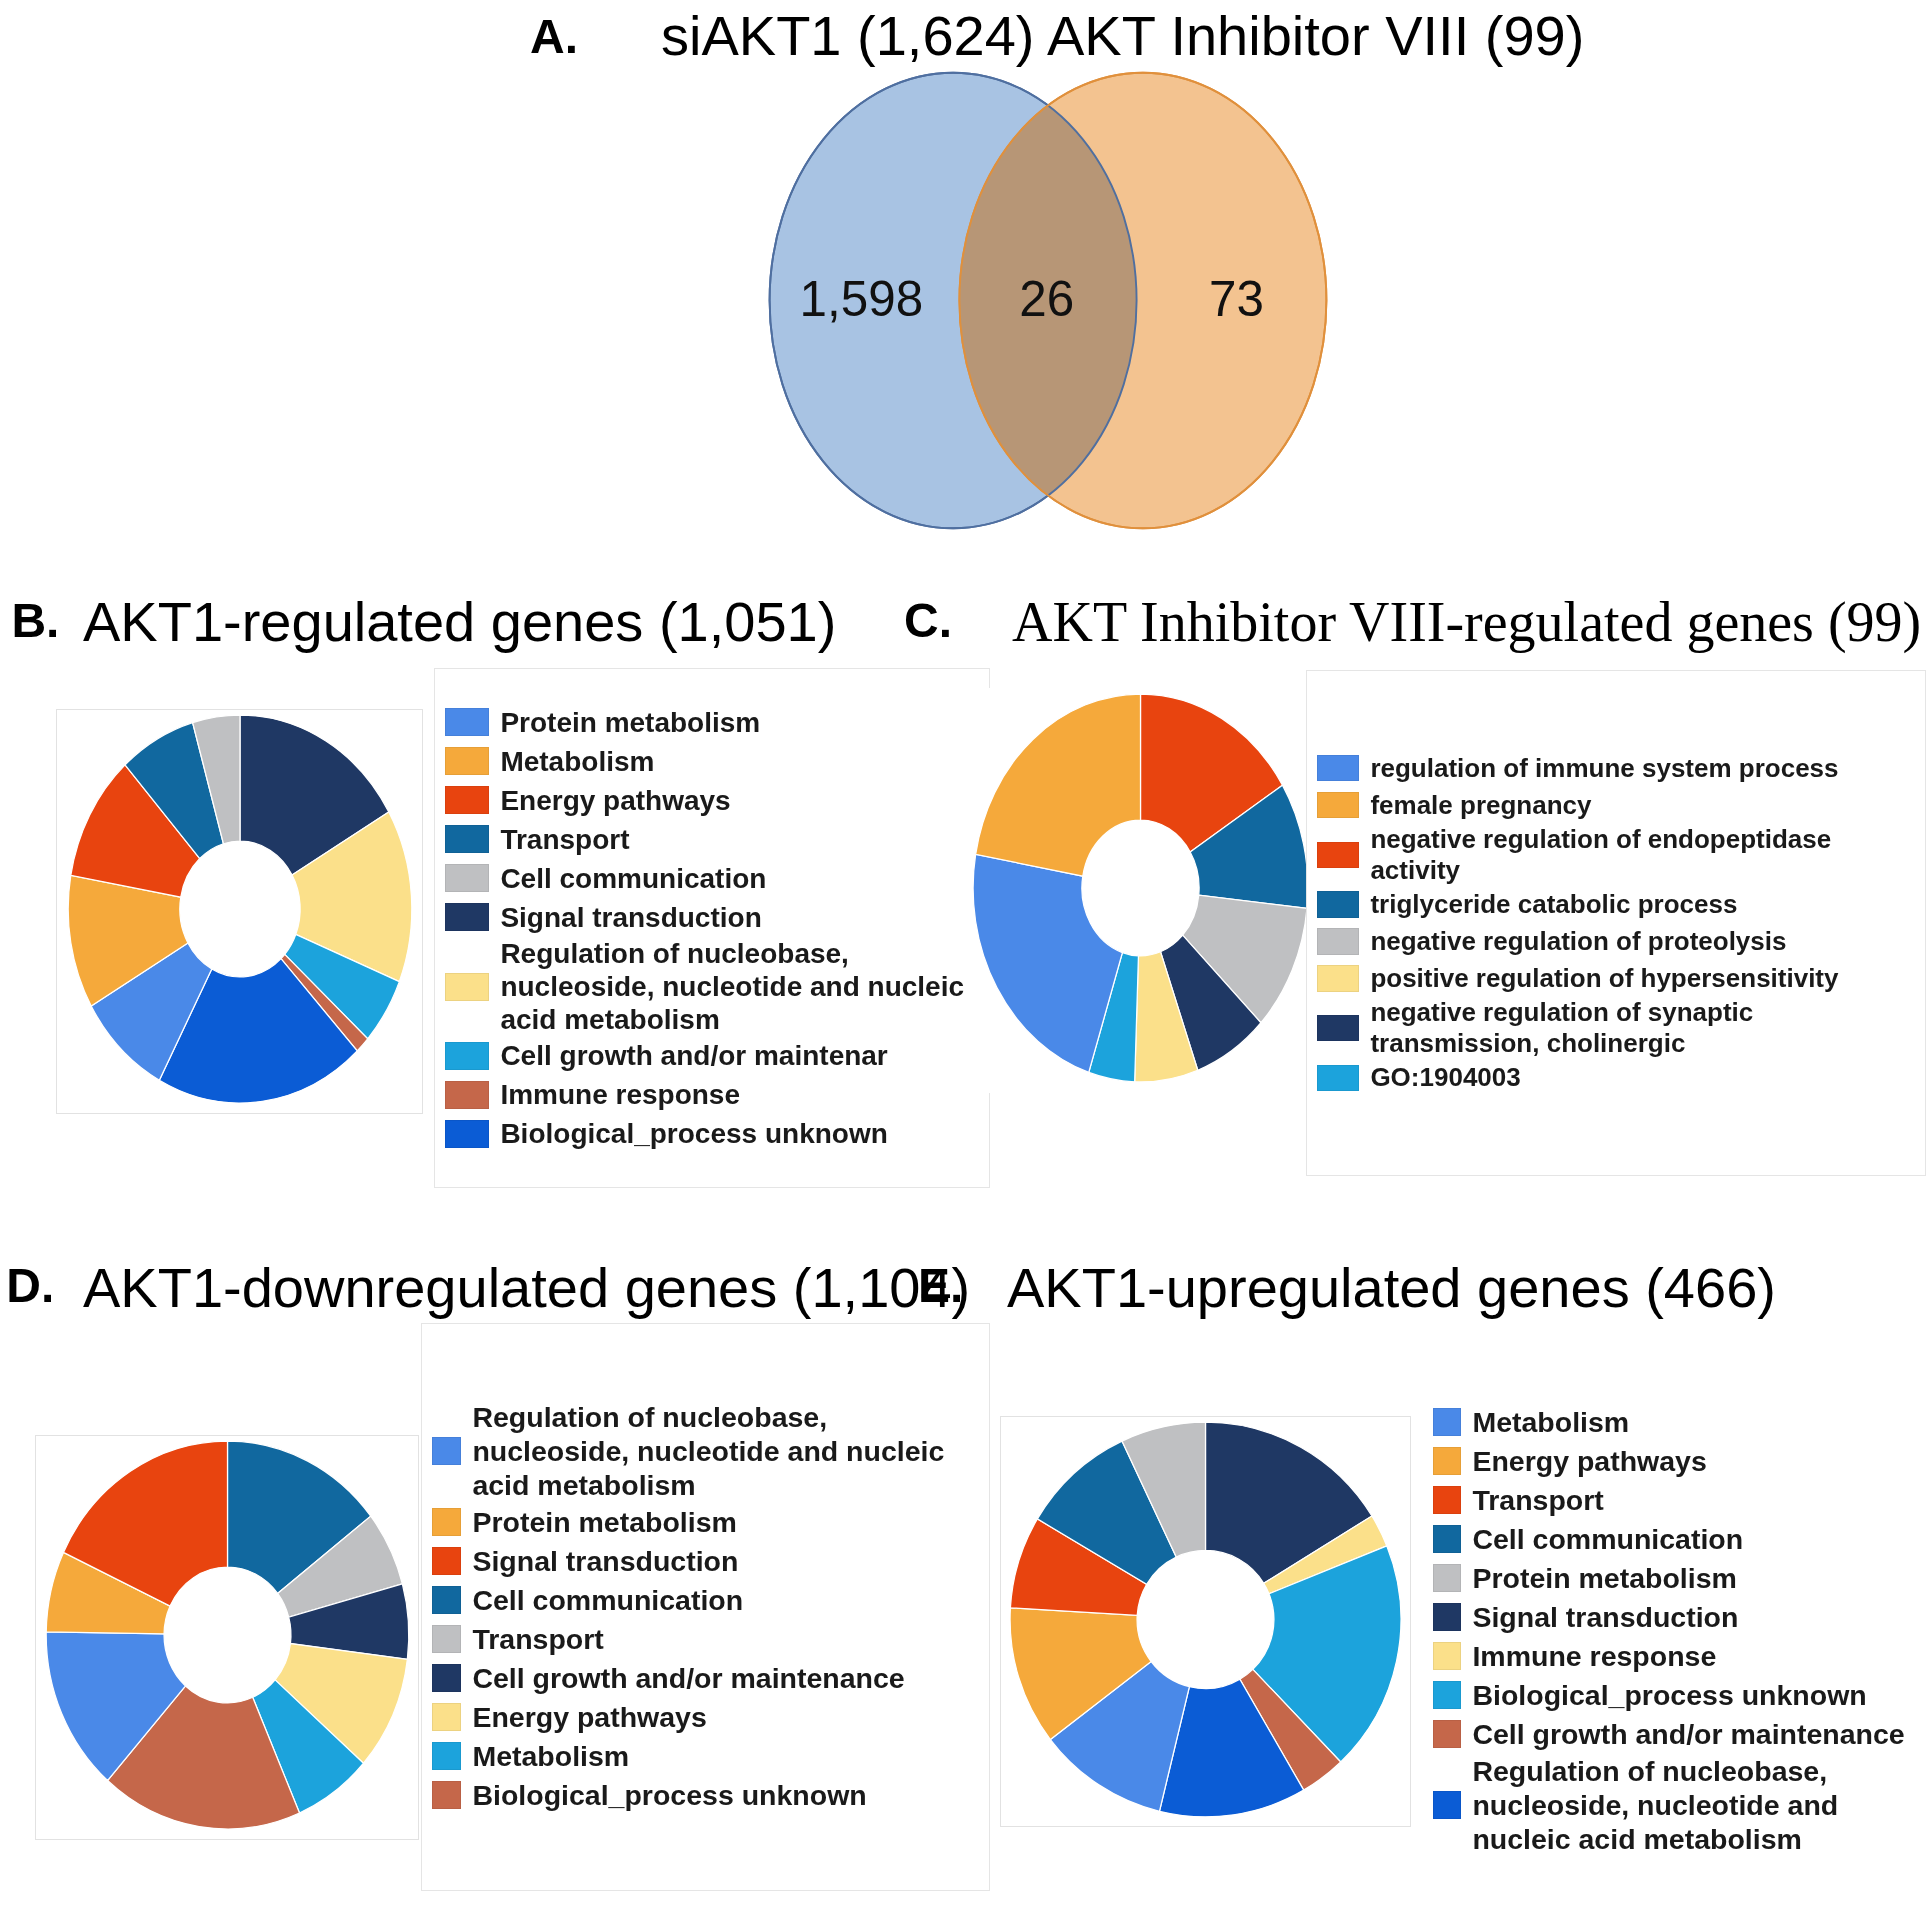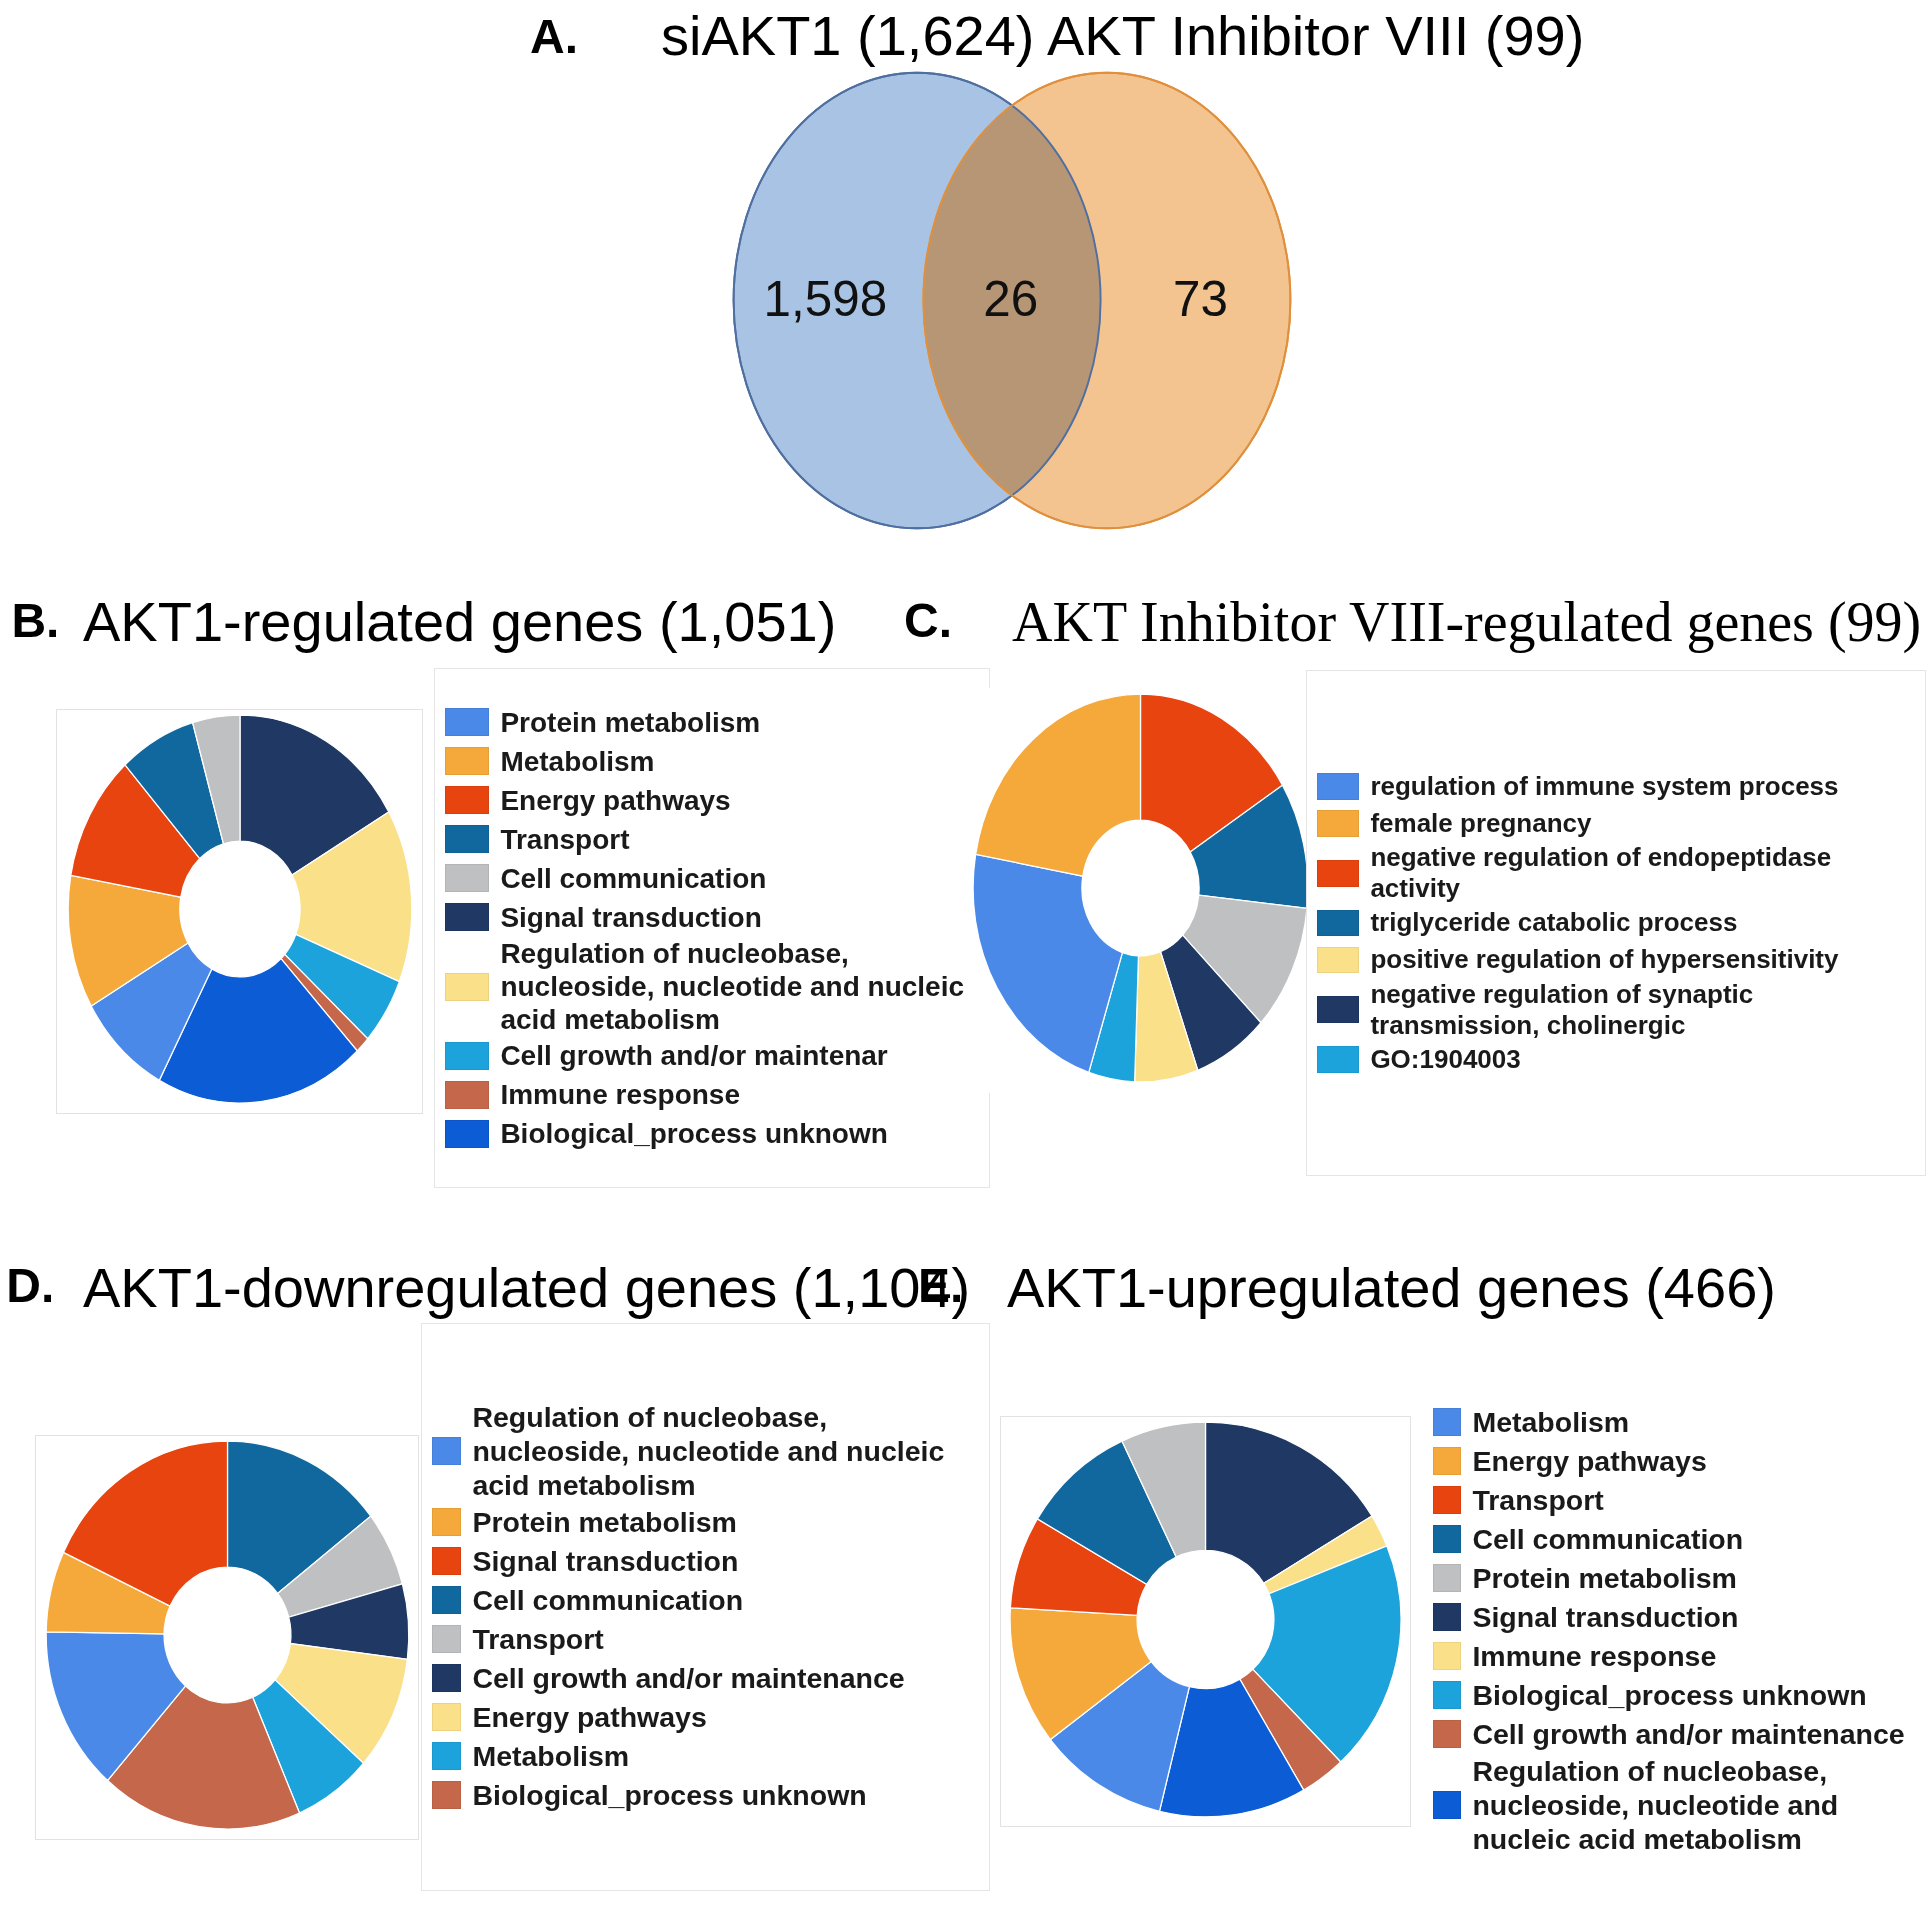--- a/index.html
+++ b/index.html
@@ -3,21 +3,21 @@
 <meta charset="utf-8">
 <style>
   html,body{margin:0;padding:0;background:#ffffff;}
   body{width:1926px;height:1906px;position:relative;
        font-family:"Liberation Sans","DejaVu Sans",sans-serif;color:#000;}
 
   .panel-letter{position:absolute;font-weight:bold;font-size:48px;line-height:1;}
   .panel-title{position:absolute;font-size:56px;line-height:1;white-space:nowrap;}
 
   
-  #venn-wrap{position:absolute;left:645px;top:60px;width:734px;height:481px;}
+  #venn-wrap{position:absolute;left:681px;top:60px;width:734px;height:481px;}
   #venn-svg{display:block;}
   .venn-count{font-size:78px;fill:#111;font-family:"Liberation Sans",sans-serif;}
 
   
   .chart-box{position:absolute;background:#fff;border:1.3px solid #e2e2e2;box-sizing:border-box;}
   .legend-box{position:absolute;background:#fff;border:1.3px solid #e5e5e5;box-sizing:border-box;}
   .legend-box.noborder{border-color:transparent;}
   .legend-list{display:flex;flex-direction:column;justify-content:center;height:100%;
                padding:6.3px 0 6.3px 10px;box-sizing:border-box;}
   .legend-row{display:flex;align-items:center;margin:0;}
@@ -159,20 +159,24 @@
       </div>
       <div class="legend-row">
         <span class="legend-swatch" style="background: rgb(232, 68, 15);"></span>
         <span class="legend-label">negative regulation of endopeptidase activity</span>
       </div>
       <div class="legend-row">
         <span class="legend-swatch" style="background: rgb(17, 104, 159);"></span>
         <span class="legend-label">triglyceride catabolic process</span>
       </div>
       <div class="legend-row">
+        <span class="legend-swatch" style="background: rgb(191, 192, 194);"></span>
+        <span class="legend-label">negative regulation of proteolysis</span>
+      </div>
+      <div class="legend-row">
         <span class="legend-swatch" style="background: rgb(251, 224, 138);"></span>
         <span class="legend-label">positive regulation of hypersensitivity</span>
       </div>
       <div class="legend-row">
         <span class="legend-swatch" style="background: rgb(31, 56, 100);"></span>
         <span class="legend-label">negative regulation of synaptic transmission, cholinergic</span>
       </div>
       <div class="legend-row">
         <span class="legend-swatch" style="background: rgb(28, 163, 220);"></span>
         <span class="legend-label">GO:1904003</span>

